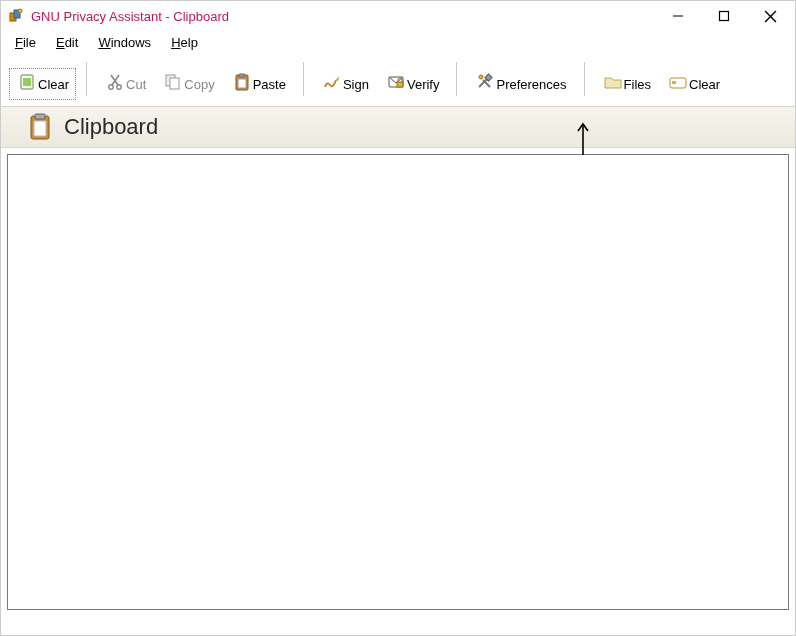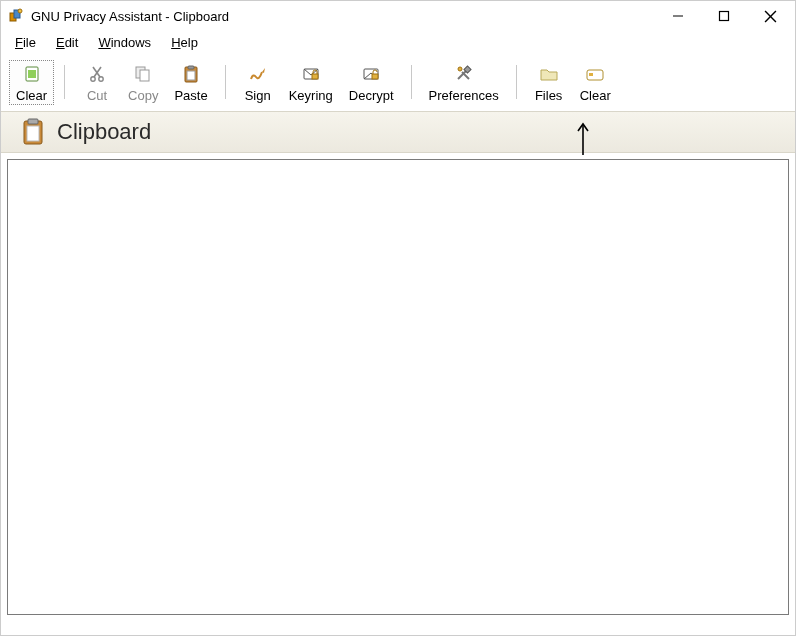--- a/index.html
+++ b/index.html
@@ -18,21 +18,21 @@
     height: 30px;
     display: flex;
     align-items: center;
     padding: 0 2px 0 6px;
     background: #fff;
   }
   .titlebar .app-icon { width: 18px; height: 18px; display:flex; align-items:center; justify-content:center; }
   .titlebar .title {
     margin-left: 6px;
     font-size: 13px;
-    color: #000000;
+    color: #be185d;
     flex: 1;
   }
   .win-controls { display:flex; }
   .win-btn {
     width: 46px; height: 30px;
     display:flex; align-items:center; justify-content:center;
     font-size: 14px; color:#000;
   }
   
   .menubar {
@@ -49,21 +49,21 @@
   
   .toolbar {
     display:flex;
     align-items:flex-end;
     padding: 4px 8px 6px 8px;
     gap: 2px;
     background:#fff;
   }
   .tool-btn {
     display:flex;
-    flex-direction:column;
+    flex-direction:row;
     align-items:center;
     justify-content:flex-start;
     padding: 2px 6px 2px 6px;
     min-width: 44px;
     border: 1px solid transparent;
     font-size: 13px;
     color:#000;
   }
   .tool-btn.selected {
     border: 1px dotted #888;
@@ -82,21 +82,21 @@
     background: #c8c8c8;
     margin: 2px 8px 4px 8px;
     align-self: center;
   }
   
   .header-strip {
     background: #f3f1e9;
     background: linear-gradient(#f6f4ec,#ece9df);
     border-top: 1px solid #d9d6c9;
     border-bottom: 1px solid #d9d6c9;
-    padding: 6px 18px;
+    padding: 6px 25px;
     display:flex;
     align-items:center;
     gap: 10px;
   }
   .header-strip .hicon {
     width: 28px; height: 28px;
     display:flex; align-items:center; justify-content:center;
   }
   .header-strip .htitle {
     font-size: 22px;
@@ -216,32 +216,21 @@
   </div>
   <div class="tool-btn">
     <span class="icon-slot">
       <svg width="20" height="20" viewBox="0 0 20 20">
         <rect x="3" y="5" width="14" height="10" rx="1" fill="#fff" stroke="#555"></rect>
         <path d="M3 5 L10 11 L17 5" fill="none" stroke="#555"></path>
         <rect x="11" y="10" width="6" height="5" fill="#e0b040" stroke="#a07010"></rect>
         <path d="M12 10 v-2 a2 2 0 0 1 4 0 v2" fill="none" stroke="#a07010"></path>
       </svg>
     </span>
-    <span class="label">Keyring</span>
-  </div>
-  <div class="tool-btn">
-    <span class="icon-slot">
-      <svg width="20" height="20" viewBox="0 0 20 20">
-        <rect x="3" y="5" width="14" height="10" rx="1" fill="#fff" stroke="#555"></rect>
-        <path d="M3 15 L10 9 L17 15" fill="none" stroke="#555"></path>
-        <rect x="11" y="10" width="6" height="5" fill="#e0b040" stroke="#a07010"></rect>
-        <path d="M12 10 v-2 a2 2 0 0 1 4 0" fill="none" stroke="#a07010"></path>
-      </svg>
-    </span>
-    <span class="label">Decrypt</span>
+    <span class="label">Verify</span>
   </div>
   <div class="sep"></div>
   <div class="tool-btn">
     <span class="icon-slot">
       <svg width="20" height="20" viewBox="0 0 20 20">
         <line x1="4" y1="15" x2="12" y2="7" stroke="#777" stroke-width="2"></line>
         <rect x="11" y="3" width="5" height="5" fill="#999" stroke="#555" transform="rotate(45 13.5 5.5)"></rect>
         <line x1="15" y1="15" x2="8" y2="8" stroke="#777" stroke-width="2"></line>
         <circle cx="6" cy="5" r="2" fill="#e0b040" stroke="#a07010"></circle>
       </svg>

